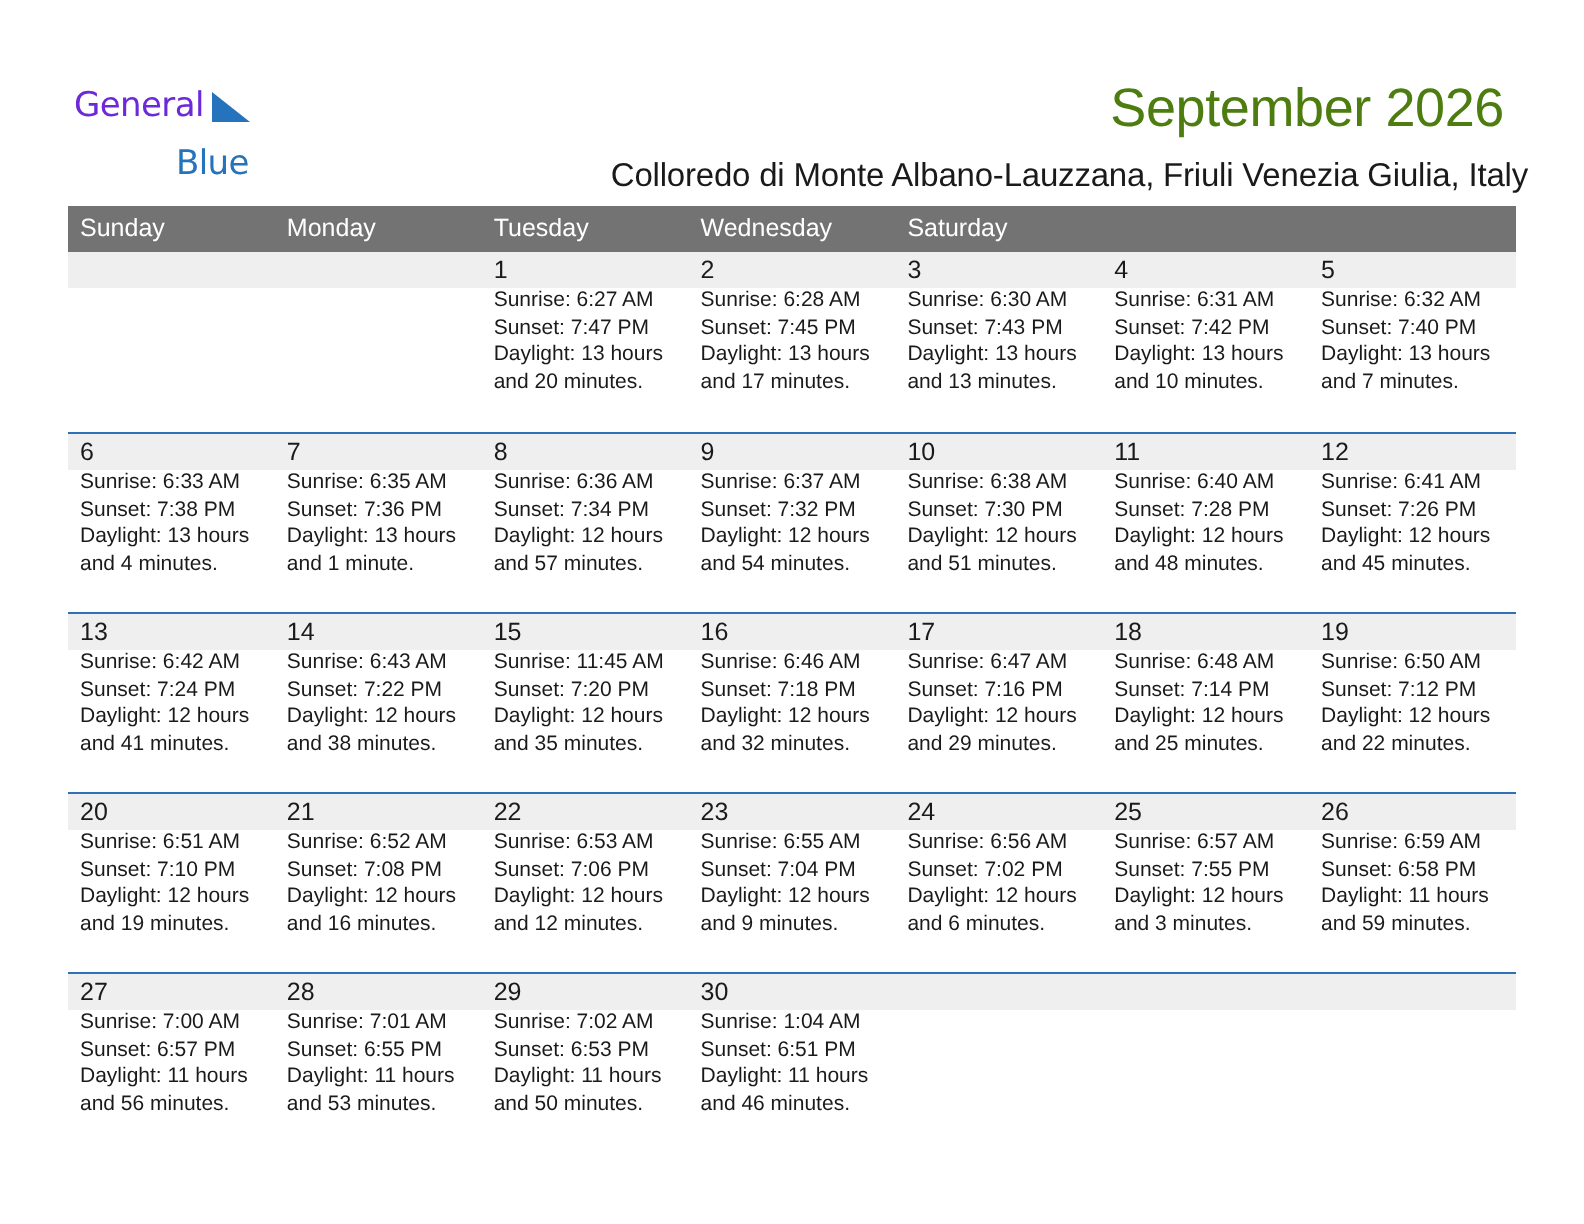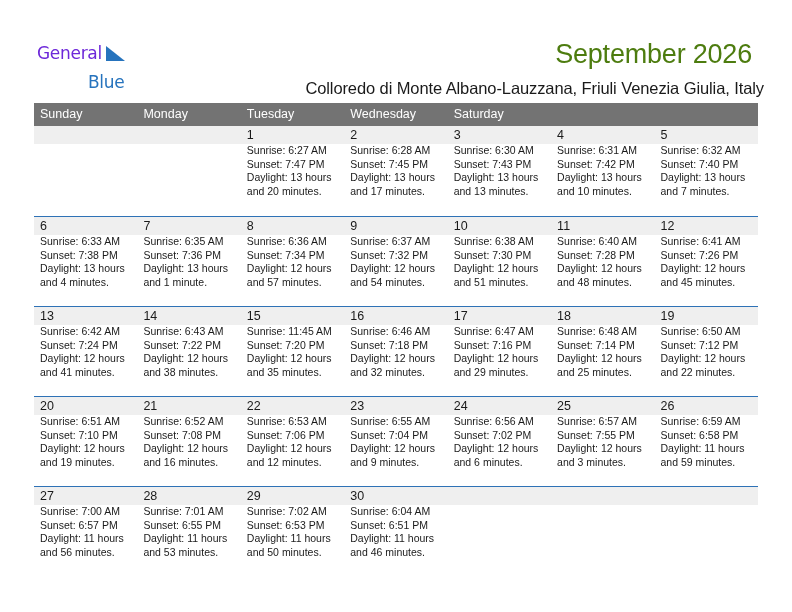--- a/index.html
+++ b/index.html
@@ -270,21 +270,21 @@
           </div>
           <div class="cell">
             <div class="day-num">29</div>
             <div class="info">Sunrise: 7:02 AM</div>
             <div class="info">Sunset: 6:53 PM</div>
             <div class="info">Daylight: 11 hours</div>
             <div class="info">and 50 minutes.</div>
           </div>
           <div class="cell">
             <div class="day-num">30</div>
-            <div class="info">Sunrise: 6:04 AM</div>
+            <div class="info">Sunrise: 1:04 AM</div>
             <div class="info">Sunset: 6:51 PM</div>
             <div class="info">Daylight: 11 hours</div>
             <div class="info">and 46 minutes.</div>
           </div>
           <div class="cell"></div>
           <div class="cell"></div>
           <div class="cell"></div>
         </div>
       </div>
     </div>

